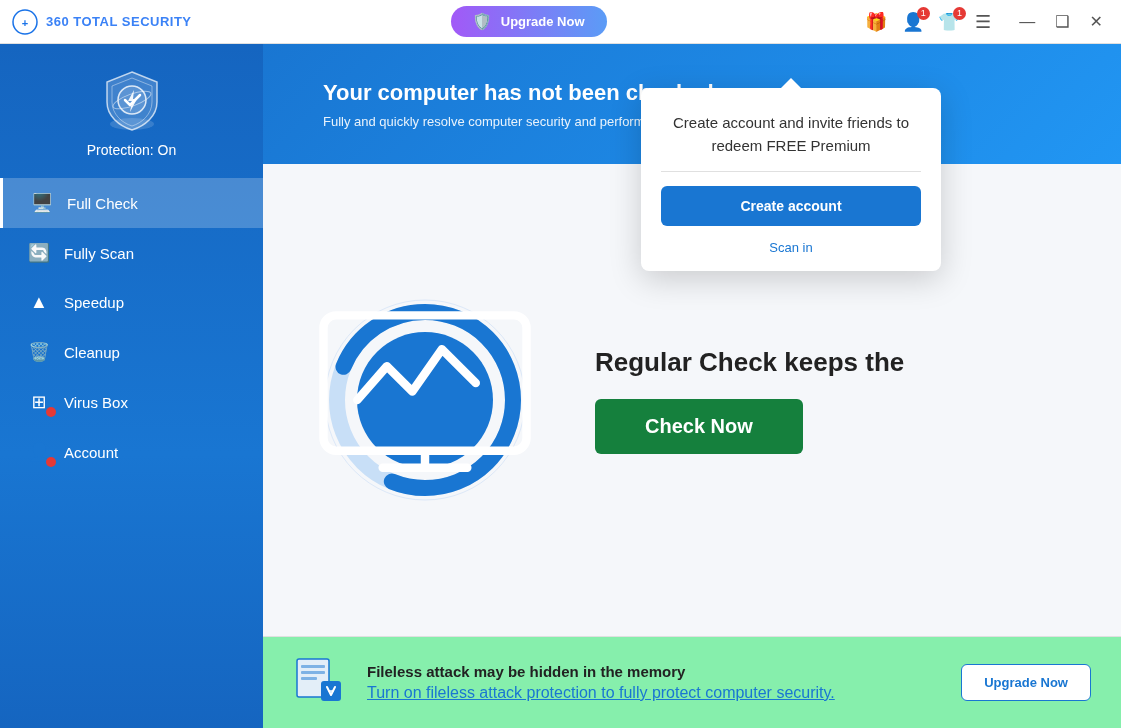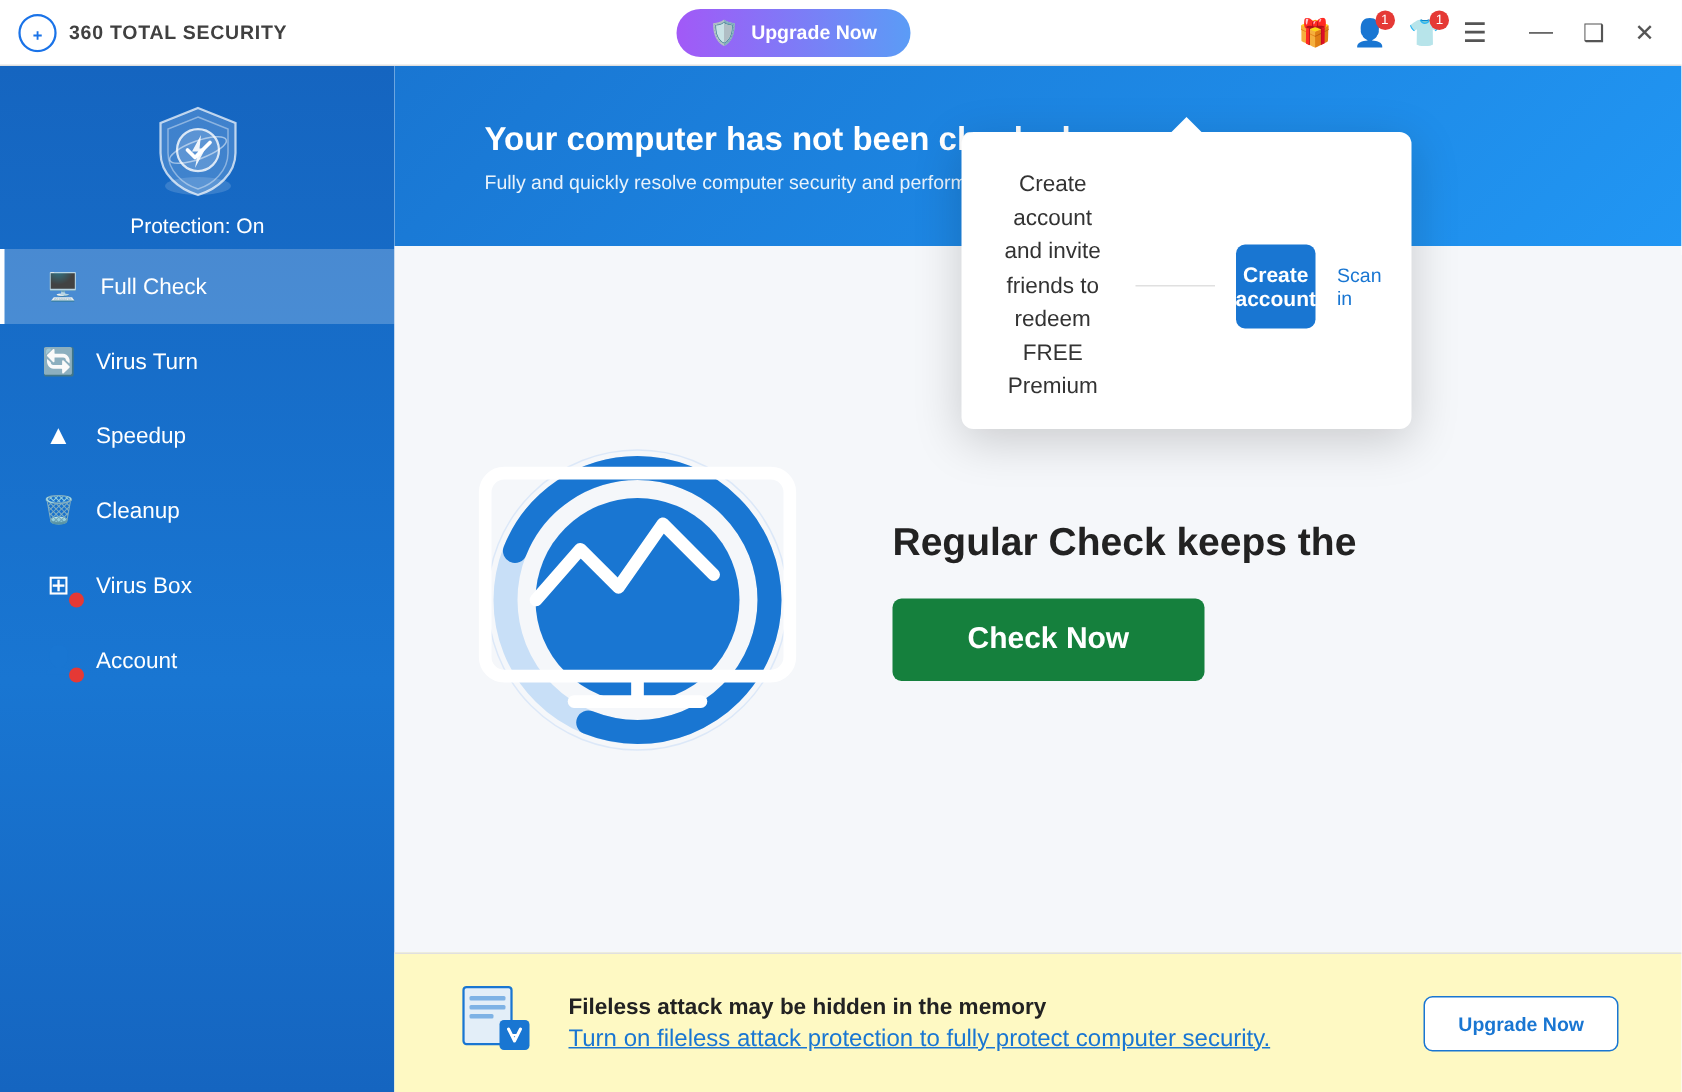--- a/index.html
+++ b/index.html
@@ -6,21 +6,21 @@
     body { width: 1121px; height: 728px; font-family: 'Segoe UI', Arial, sans-serif; overflow: hidden; display: flex; flex-direction: column; }
 
     
     .titlebar {
       display: flex; align-items: center; height: 44px;
       background: #fff; border-bottom: 1px solid #e0e0e0;
       padding: 0 12px; position: relative; z-index: 100;
     }
     .titlebar-logo { display: flex; align-items: center; gap: 8px; }
     .titlebar-logo-icon { width: 26px; height: 26px; }
-    .titlebar-logo-text { font-size: 13px; font-weight: 700; color: #404040; letter-spacing: 0.5px; }
+    .titlebar-logo-text { font-size: 13px; font-weight: 700; color: #3b82f6; letter-spacing: 0.5px; }
     .titlebar-center { flex: 1; display: flex; justify-content: center; }
     .upgrade-btn {
       background: linear-gradient(90deg, #a259f7, #5b9cf6);
       border: none; border-radius: 20px; color: #fff;
       font-size: 13px; font-weight: 600; padding: 6px 22px;
       cursor: pointer; display: flex; align-items: center; gap: 8px;
     }
     .upgrade-btn .coin-icon { font-size: 16px; }
     .titlebar-actions { display: flex; align-items: center; gap: 14px; }
     .titlebar-icon { font-size: 18px; cursor: pointer; color: #555; position: relative; }
@@ -35,21 +35,21 @@
 
     
     .main { display: flex; flex: 1; overflow: hidden; }
 
     
     .sidebar {
       width: 263px; background: linear-gradient(180deg, #1565c0 0%, #1976d2 60%, #1565c0 100%);
       display: flex; flex-direction: column; align-items: center;
       padding-top: 20px; flex-shrink: 0;
     }
-    .sidebar-logo-area { display: flex; flex-direction: column; align-items: center; margin-bottom: 8px; }
+    .sidebar-logo-area { display: flex; flex-direction: column; align-items: center; margin-bottom: 20px; }
     .shield-icon { width: 70px; height: 70px; margin-bottom: 8px; }
     .protection-label { color: #fff; font-size: 14px; font-weight: 500; }
     .nav-item {
       width: 100%; display: flex; align-items: center; gap: 14px;
       padding: 14px 28px; color: #fff; cursor: pointer;
       font-size: 15px; font-weight: 400; transition: background 0.15s;
       position: relative;
     }
     .nav-item.active {
       background: rgba(255,255,255,0.22);
@@ -93,42 +93,42 @@
     .check-info { display: flex; flex-direction: column; gap: 20px; }
     .check-info h2 { font-size: 26px; font-weight: 600; color: #222; line-height: 1.3; }
     .check-now-btn {
       background: #15803d; color: #fff; border: none; border-radius: 6px;
       font-size: 20px; font-weight: 600; padding: 16px 50px;
       cursor: pointer; width: fit-content;
     }
 
     
     .bottom-banner {
-      background: #fef9c3; border-top: 1px solid #e0e0e0;
-      padding: 14px 42px; display: flex; align-items: center; gap: 20px;
+      background: #86efac; border-top: 1px solid #e0e0e0;
+      padding: 14px 30px; display: flex; align-items: center; gap: 20px;
     }
     .bottom-banner-icon { font-size: 40px; color: #1976d2; flex-shrink: 0; }
     .bottom-banner-text { flex: 1; }
     .bottom-banner-text h3 { font-size: 15px; font-weight: 700; color: #222; margin-bottom: 4px; }
     .bottom-banner-text p { font-size: 16px; color: #555; }
     .bottom-banner-text p span { color: #1976d2; text-decoration: underline; cursor: pointer; }
     .bottom-upgrade-btn {
       border: 1.5px solid #1976d2; background: #fff; color: #1976d2;
       border-radius: 6px; font-size: 13px; font-weight: 600;
       padding: 10px 22px; cursor: pointer;
     }
 
     
     .popup-overlay { position: absolute; top: 0; left: 0; width: 100%; height: 100%; z-index: 200; }
     .popup {
       position: absolute; top: 44px; right: 180px;
       background: #fff; border-radius: 8px;
       box-shadow: 0 8px 32px rgba(0,0,0,0.18);
       width: 300px; padding: 24px 20px 16px 20px;
-      display: flex; flex-direction: row; align-items: center; gap: 14px;
+      display: flex; flex-direction: column; align-items: center; gap: 14px;
       z-index: 300;
     }
     .popup::before {
       content: ''; position: absolute; top: -10px; left: 50%;
       transform: translateX(-50%);
       border-left: 10px solid transparent; border-right: 10px solid transparent;
       border-bottom: 10px solid #fff;
     }
     .popup-title {
       font-size: 15px; color: #333; text-align: center; line-height: 1.5;
@@ -195,21 +195,21 @@
       </svg>
       <span class="protection-label">Protection: On</span>
     </div>
 
     <div class="nav-item active">
       <span class="nav-icon">🖥️</span>
       <span>Full Check</span>
     </div>
     <div class="nav-item">
       <span class="nav-icon">🔄</span>
-      <span>Virus Turn</span>
+      <span>Fully Scan</span>
     </div>
     <div class="nav-item">
       <span class="nav-icon">▲</span>
       <span>Speedup</span>
     </div>
     <div class="nav-item">
       <span class="nav-icon">🗑️</span>
       <span>Cleanup</span>
     </div>
     <div class="nav-item" style="position:relative;">

